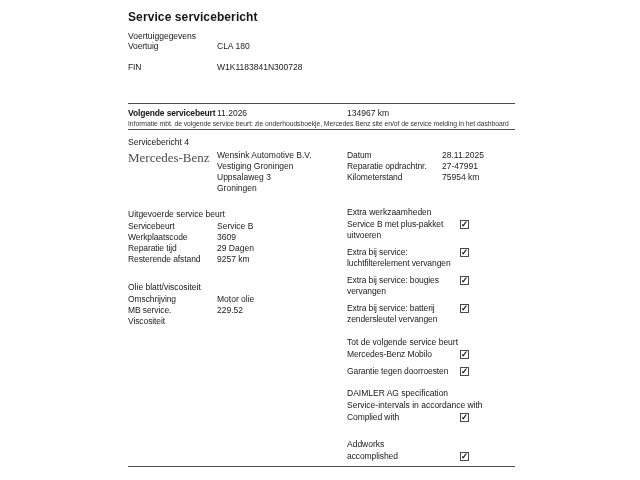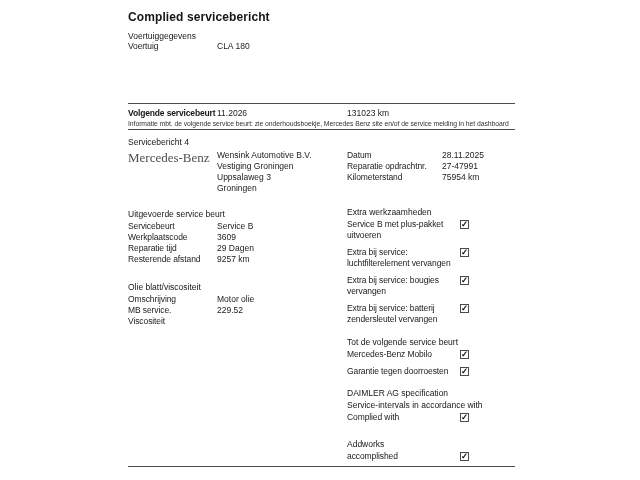--- a/index.html
+++ b/index.html
@@ -44,35 +44,38 @@
     display:block;
   }
   .grp-gap12 { margin-top:12px; }
   .grp-gap11 { margin-top:11px; }
   .grp-gap16 { margin-top:16px; }
   .two-line-head { line-height:11px; }
 </style>
 </head>
 <body>
 
-<div class="abs page-title" style="left:128px; top:10px;">Complied servicebericht</div>
+<div class="abs page-title" style="left:128px; top:10px;">Service servicebericht</div>
 
 <div class="abs sec-head" style="left:128px; top:31px;">Voertuiggegevens</div>
 <div class="abs veh-rows" style="left:128px; top:41px;">
   <div class="frow">
     <span class="lbl">Voertuig</span><span class="val">CLA 180</span>
+  </div>
+  <div class="frow">
+    <span class="lbl">FIN</span><span class="val">W1K1183841N300728</span>
   </div>
 </div>
 
 <div class="rule" style="top:103px;"></div>
 
 <div class="abs ns-line" style="left:128px; top:108px; width:387px;">
   <span class="ns-head">Volgende servicebeurt</span>
   <span class="ns-date">11.2026</span>
-  <span class="ns-km">131023 km</span>
+  <span class="ns-km">134967 km</span>
 </div>
 <div class="abs fine" style="left:128px; top:120px;">Informatie mbt. de volgende service beurt: zie onderhoudsboekje, Mercedes Benz site en/of de service melding in het dashboard</div>
 
 <div class="rule" style="top:129px;"></div>
 
 <div class="abs sec-head" style="left:128px; top:137px;">Servicebericht 4</div>
 <div class="abs brand" style="left:128px; top:150px;">Mercedes-Benz</div>
 <div class="abs addr" style="left:217px; top:150px;">
   <div>Wensink Automotive B.V.</div>
   <div>Vestiging Groningen</div>

